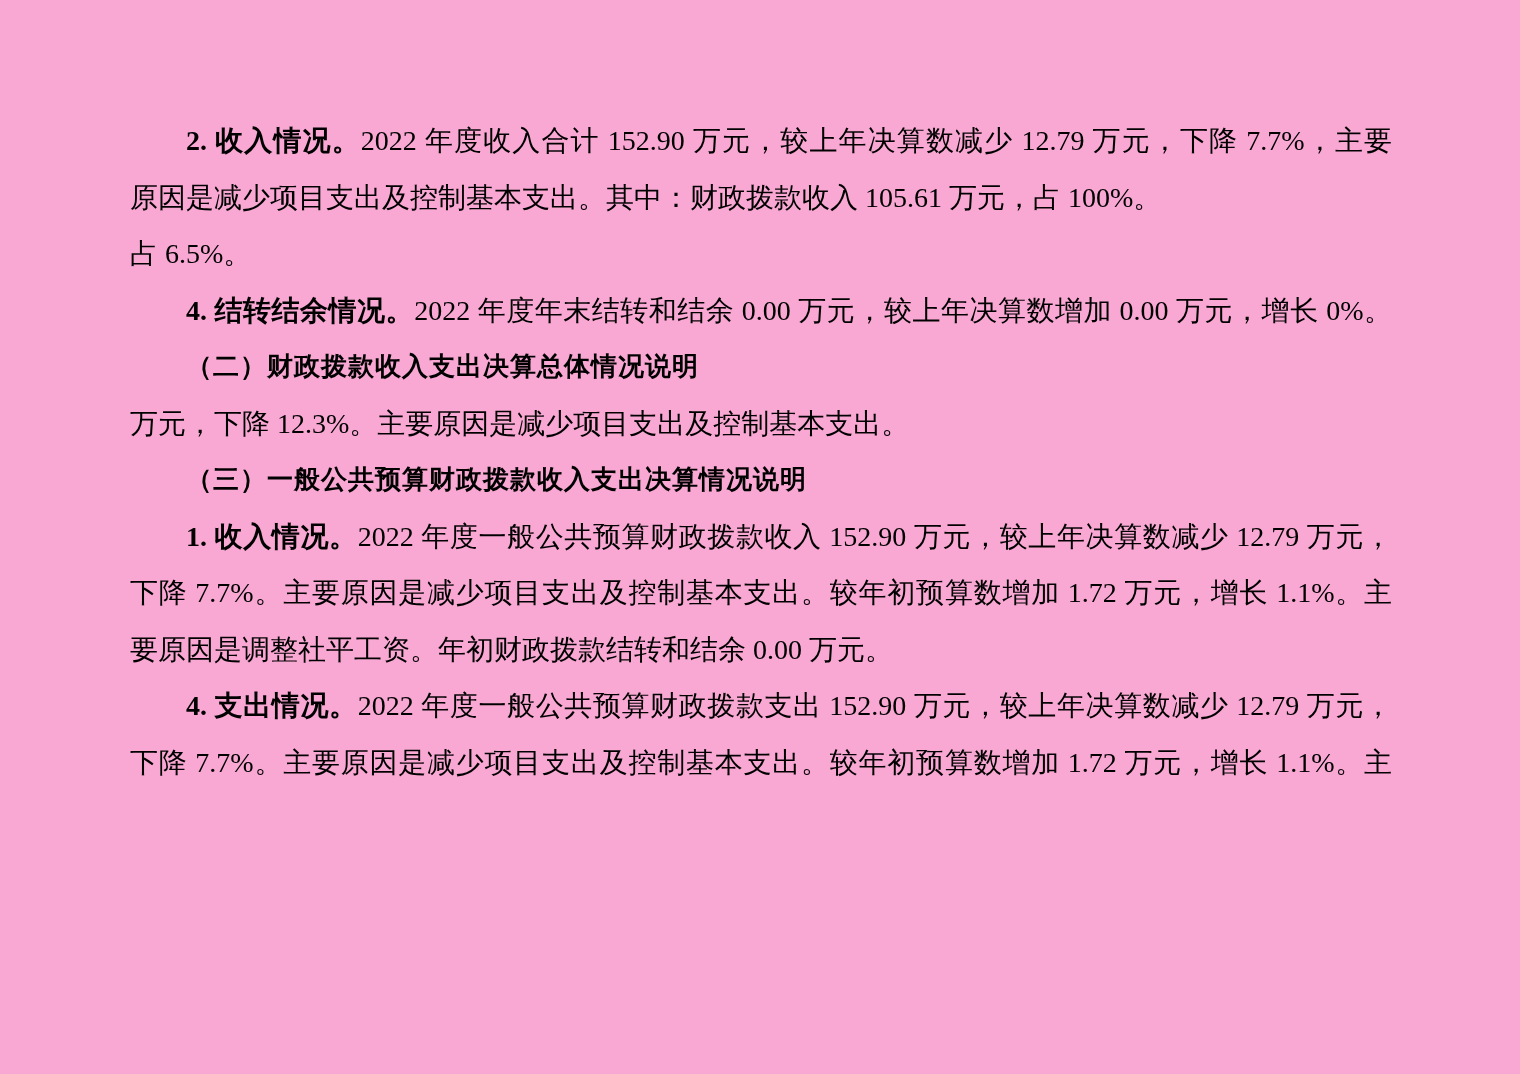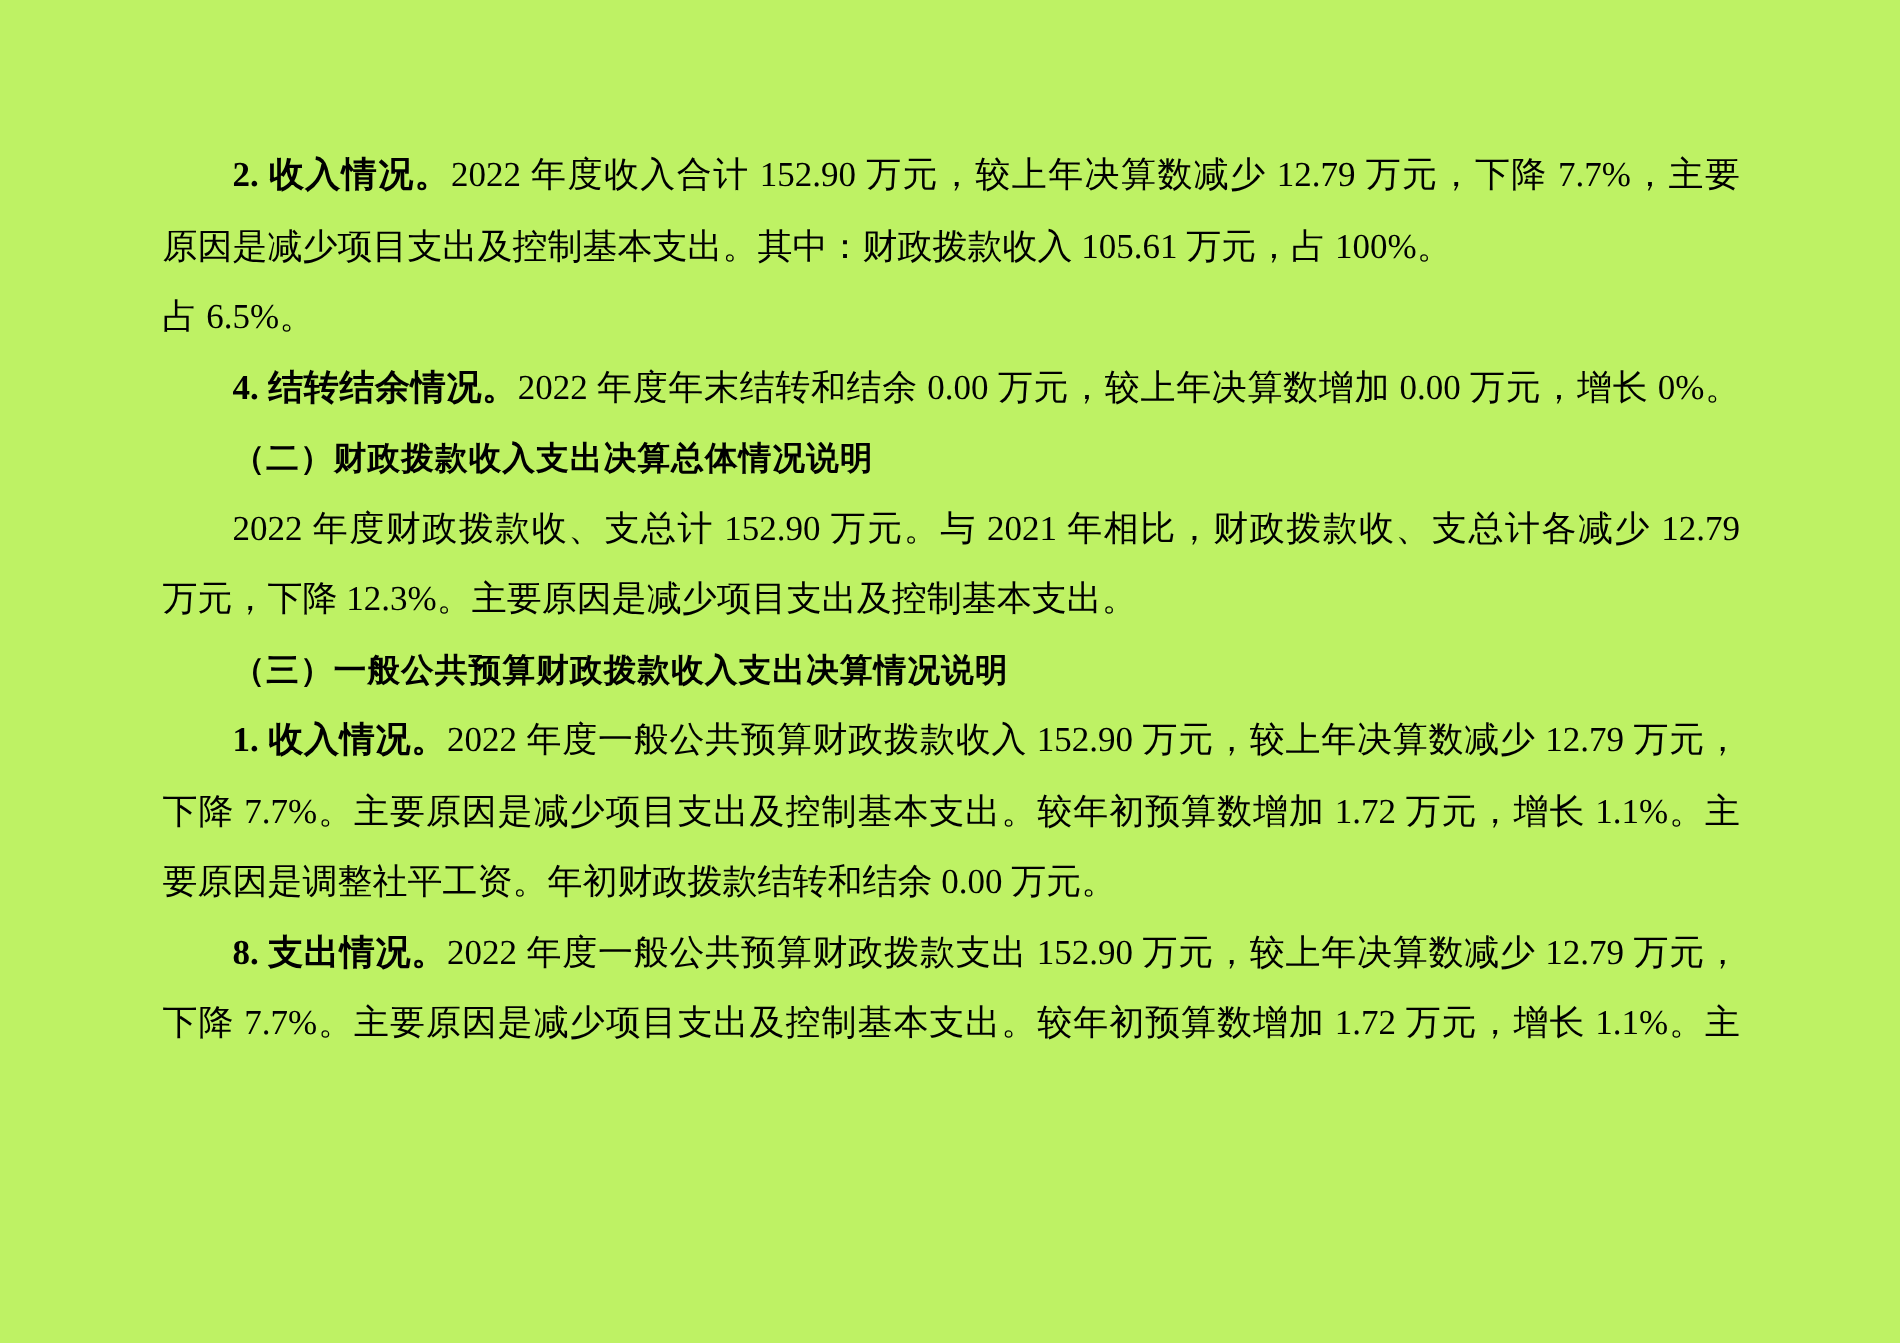--- a/index.html
+++ b/index.html
@@ -5,21 +5,21 @@
 <style>
   html, body {
     margin: 0;
     padding: 0;
     background: #ffffff;
   }
   .page {
     position: relative;
     width: 1520px;
     height: 1074px;
-    background: #bef264;
+    background: #f9a8d4;
     color: #000000;
     font-family: "Liberation Serif", "DejaVu Serif", serif;
     overflow: hidden;
   }
   .content {
     position: absolute;
     left: 130px;
     top: 113px;
     width: 1262px;
   }
@@ -50,22 +50,21 @@
 </head>
 <body>
 
 <div class="page">
   <div class="content">
       <div class="line indent justify"><span class="b">2. 收入情况。</span><span class="r">2022 年度收入合计 152.90 万元，较上年决算数减少 12.79 万元，下降 7.7%，主要</span></div>
       <div class="line"><span class="r">原因是减少项目支出及控制基本支出。其中：财政拨款收入 105.61 万元，占 100%。</span></div>
       <div class="line"><span class="r">占 6.5%。</span></div>
       <div class="line indent justify"><span class="b">4. 结转结余情况。</span><span class="r">2022 年度年末结转和结余 0.00 万元，较上年决算数增加 0.00 万元，增长 0%。</span></div>
       <div class="line indent heading"><span class="b">（二）财政拨款收入支出决算总体情况说明</span></div>
-      <div class="line indent justify"><span class="r">2022 年度财政拨款收、支总计 152.90 万元。与 2021 年相比，财政拨款收、支总计各减少 12.79</span></div>
       <div class="line"><span class="r">万元，下降 12.3%。主要原因是减少项目支出及控制基本支出。</span></div>
       <div class="line indent heading"><span class="b">（三）一般公共预算财政拨款收入支出决算情况说明</span></div>
       <div class="line indent justify"><span class="b">1. 收入情况。</span><span class="r">2022 年度一般公共预算财政拨款收入 152.90 万元，较上年决算数减少 12.79 万元，</span></div>
       <div class="line justify"><span class="r">下降 7.7%。主要原因是减少项目支出及控制基本支出。较年初预算数增加 1.72 万元，增长 1.1%。主</span></div>
       <div class="line"><span class="r">要原因是调整社平工资。年初财政拨款结转和结余 0.00 万元。</span></div>
-      <div class="line indent justify"><span class="b">8. 支出情况。</span><span class="r">2022 年度一般公共预算财政拨款支出 152.90 万元，较上年决算数减少 12.79 万元，</span></div>
+      <div class="line indent justify"><span class="b">4. 支出情况。</span><span class="r">2022 年度一般公共预算财政拨款支出 152.90 万元，较上年决算数减少 12.79 万元，</span></div>
       <div class="line justify"><span class="r">下降 7.7%。主要原因是减少项目支出及控制基本支出。较年初预算数增加 1.72 万元，增长 1.1%。主</span></div>
     </div>
 </div>
 
 </body></html>

